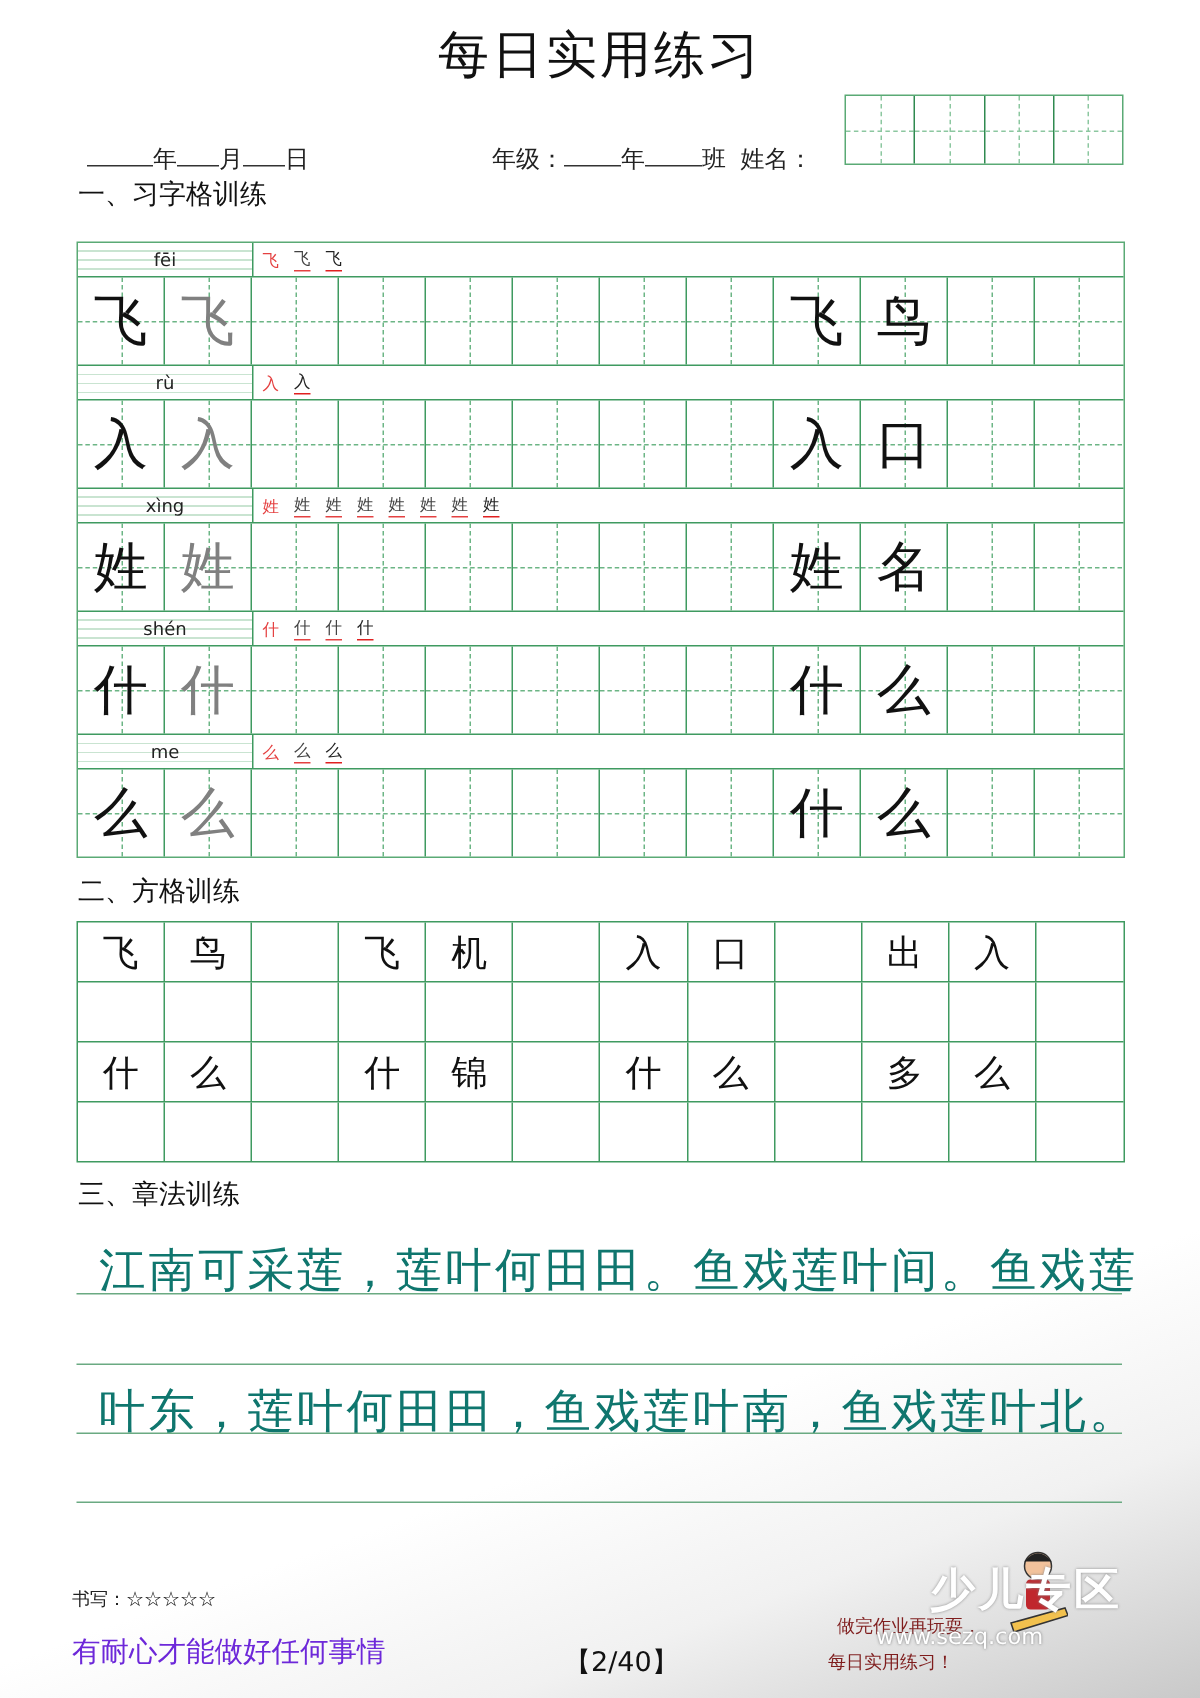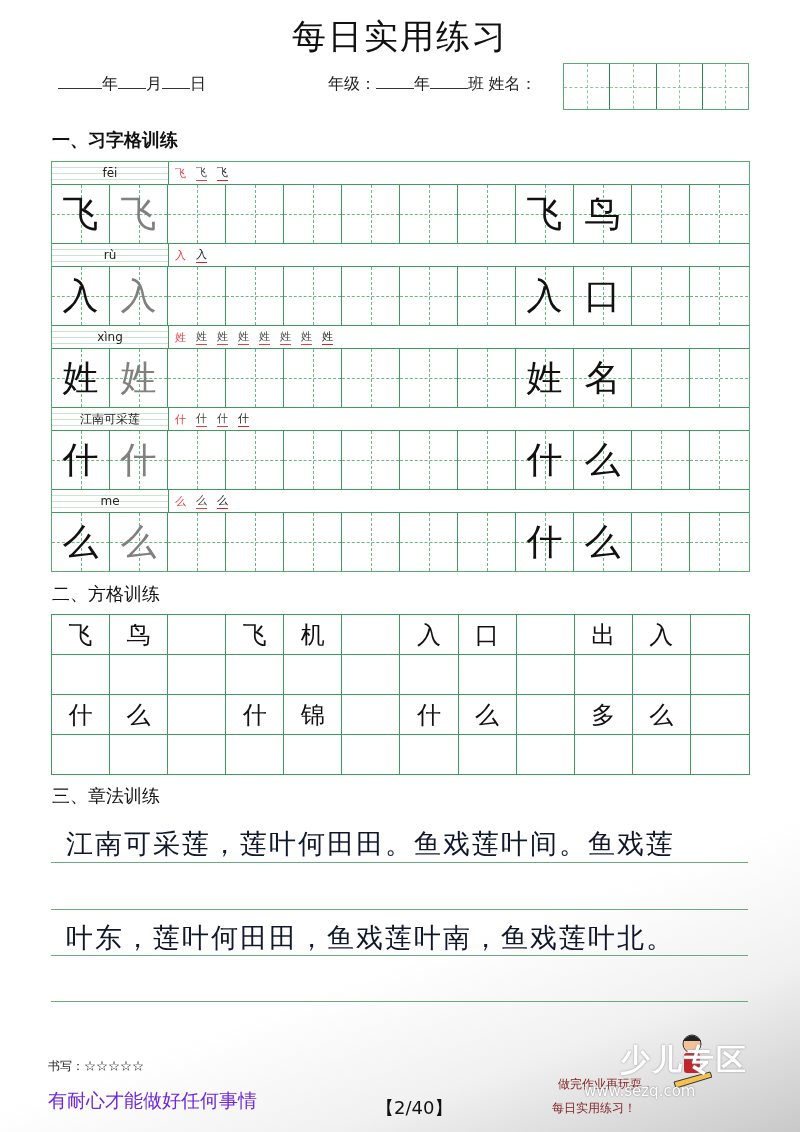--- a/index.html
+++ b/index.html
@@ -1,21 +1,21 @@
 <!DOCTYPE html>
 <html><head>
 <meta charset="utf-8">
 <style>
   html,body{margin:0;padding:0;}
   body{width:800px;height:1132px;position:relative;overflow:hidden;
     background:linear-gradient(160deg,#ffffff 0%,#ffffff 78%,#f1f1f1 88%,#c9c9c9 100%);
     font-family:"DejaVu Sans","Liberation Sans",sans-serif;color:#111;}
   .abs{position:absolute;}
   .title{left:0;width:800px;top:14px;text-align:center;font-size:34px;letter-spacing:2px;color:#111;}
-  .hdr{top:74px;font-size:16px;color:#222;font-family:Liberation Sans, sans-serif;}
+  .hdr{top:96px;font-size:16px;color:#222;font-family:Liberation Mono, monospace;}
   .blank{display:inline-block;border-bottom:1px solid #333;height:14px;vertical-align:baseline;}
   .sec{font-size:18px;color:#111;left:52px;}
   
   .namebox{left:563px;top:63px;width:186px;height:47px;border:1.5px solid #5aaa75;box-sizing:border-box;display:flex;}
   .namecell{flex:1;border-left:1.5px solid #2f8a50;position:relative;}
   .namecell:first-child{border-left:none;}
   .dashv{position:absolute;left:50%;top:0;bottom:0;border-left:1px dashed #8cc7a0;}
   .dashh{position:absolute;top:50%;left:0;right:0;border-top:1px dashed #8cc7a0;}
   
   .tzg{left:51px;top:161px;width:697px;border:1.5px solid #5aaa75;box-sizing:content-box;}
@@ -32,21 +32,21 @@
   .cell .g{position:relative;z-index:1;}
   .trace{color:#808080;}
   
   .fg{left:51px;top:614px;width:699px;border:1.5px solid #3f9a60;box-sizing:border-box;}
   .fg-row{display:flex;height:39px;border-bottom:1.5px solid #3f9a60;}
   .fg-row:last-child{border-bottom:none;}
   .fg-cell{width:58.25px;border-right:1.5px solid #3f9a60;box-sizing:border-box;display:flex;align-items:center;justify-content:center;font-size:24px;font-family:"DejaVu Serif",serif;}
   .fg-cell:last-child{border-right:none;}
   
   .zf-line{left:51px;width:697px;height:0;border-top:1.5px solid #6aaa82;}
-  .zf-text{left:66px;font-size:27px;letter-spacing:2px;font-family:"DejaVu Serif",serif;color:#0f172a;}
+  .zf-text{left:66px;font-size:31px;letter-spacing:2px;font-family:"DejaVu Serif",serif;color:#0f766e;}
   .foot-small{left:48px;top:1058px;font-size:12px;color:#222;font-family:"DejaVu Serif",serif;}
   .motto{left:48px;top:1088px;font-size:19px;color:#6d28d9;}
   .page{left:376px;top:1096px;font-size:18px;color:#111;}
   .brand{left:620px;top:1040px;font-size:30px;font-weight:bold;color:#fff;letter-spacing:2px;text-shadow:0 0 2px #888;}
   .brand-url{left:584px;top:1082px;font-size:15px;color:#fff;text-shadow:0 0 2px #777;}
   .slogan{left:552px;top:1072px;font-size:12px;color:#7f1d1d;font-family:"DejaVu Serif",serif;line-height:24px;}
   .mascot{left:672px;top:1032px;width:40px;height:60px;}
 </style>
 </head>
 <body>
@@ -72,21 +72,21 @@
   <div class="namecell">
       <div class="dashv"></div>
       <div class="dashh"></div>
     </div>
   <div class="namecell">
       <div class="dashv"></div>
       <div class="dashh"></div>
     </div>
 </div>
 
-<div class="abs sec" style="top:128px;font-weight:bold;">一、习字格训练</div>
+<div class="abs sec" style="top:117px;">一、习字格训练</div>
 
 <div class="abs tzg" id="tzg">
     <div class="py-row">
       <div class="py-cell"><span>fēi</span></div>
       <div class="stroke-area">
         <span style="color: rgb(224, 32, 32); border-bottom: none; opacity: 0.85;">飞</span>
         <span style="color: rgb(34, 34, 34); border-bottom: 1px solid rgb(224, 32, 32); opacity: 0.85;">飞</span>
         <span style="color: rgb(34, 34, 34); border-bottom: 1px solid rgb(224, 32, 32);">飞</span>
       </div>
     </div>
@@ -266,21 +266,21 @@
       <div class="cell">
         <div class="dashv"></div>
         <div class="dashh"></div>
       </div>
       <div class="cell">
         <div class="dashv"></div>
         <div class="dashh"></div>
       </div>
     </div>
     <div class="py-row">
-      <div class="py-cell"><span>江南可采莲</span></div>
+      <div class="py-cell"><span>shén</span></div>
       <div class="stroke-area">
         <span style="color: rgb(224, 32, 32); border-bottom: none; opacity: 0.85;">什</span>
         <span style="color: rgb(34, 34, 34); border-bottom: 1px solid rgb(224, 32, 32); opacity: 0.85;">什</span>
         <span style="color: rgb(34, 34, 34); border-bottom: 1px solid rgb(224, 32, 32); opacity: 0.85;">什</span>
         <span style="color: rgb(34, 34, 34); border-bottom: 1px solid rgb(224, 32, 32);">什</span>
       </div>
     </div>
     <div class="ch-row">
       <div class="cell">
         <div class="dashv"></div>

